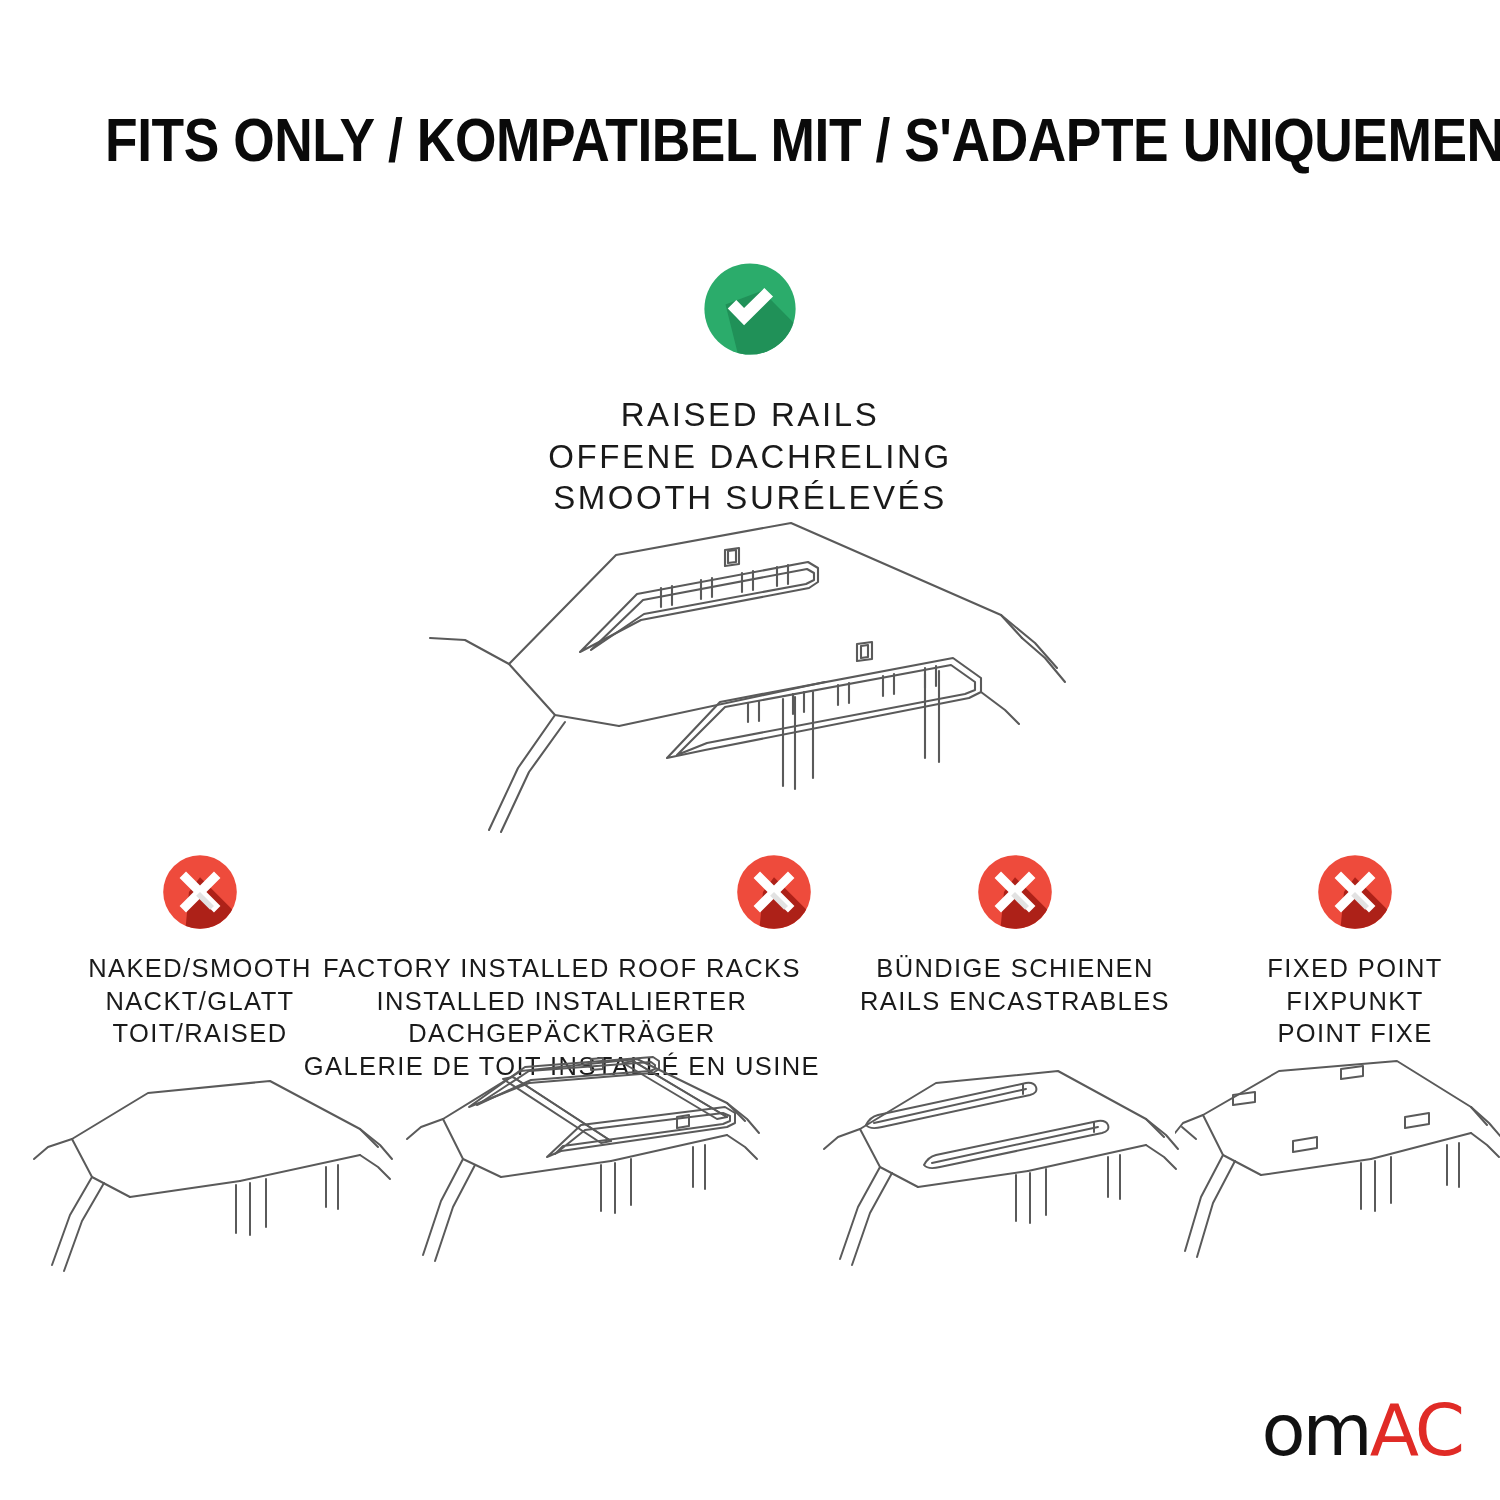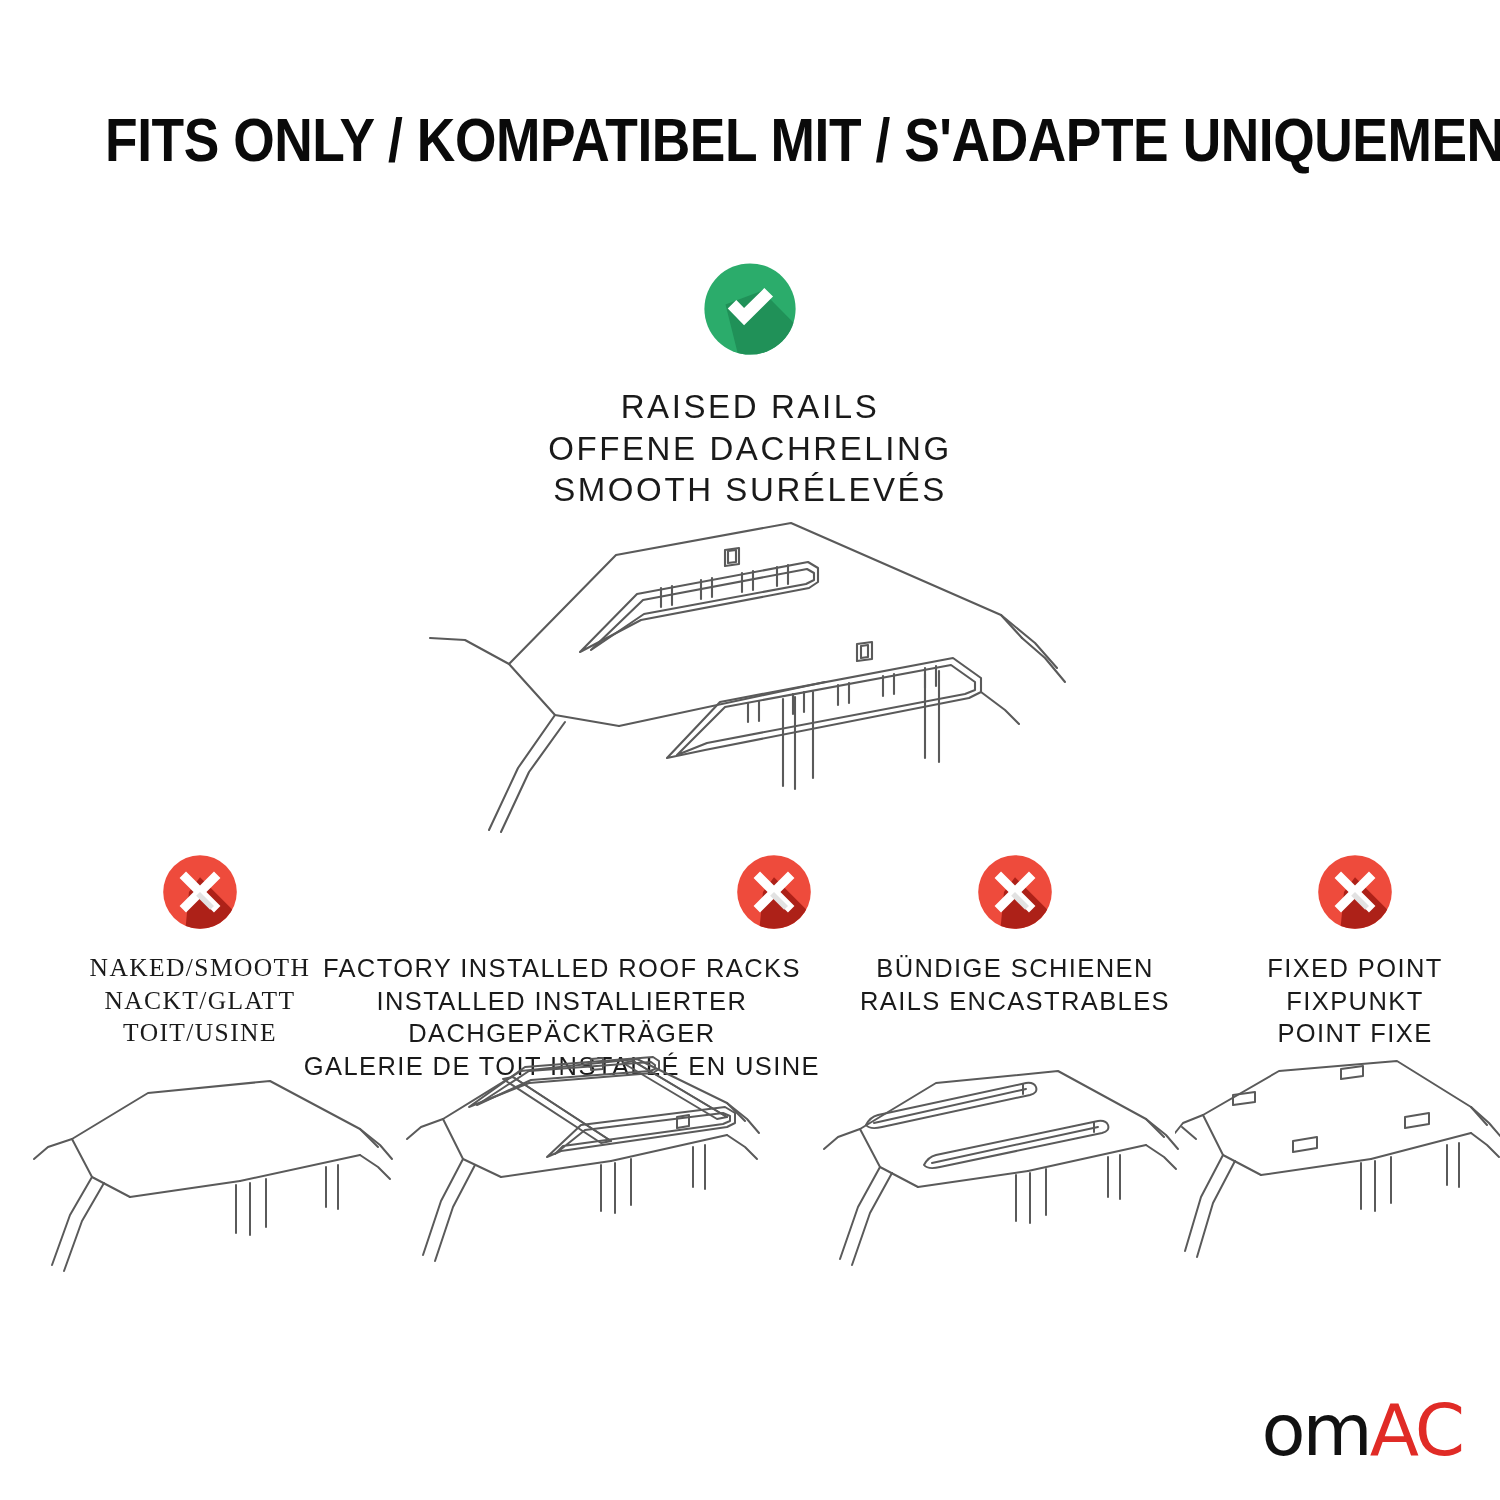--- a/index.html
+++ b/index.html
@@ -44,21 +44,21 @@
 
   .icon-badge {
     position: relative;
     display: inline-block;
     width: 114px;
     height: 114px;
   }
   .icon-badge svg { display: block; width: 114px; height: 114px; }
 
   .fits-caption {
-    margin-top: 16px;
+    margin-top: 24px;
     font-size: 33px;
     line-height: 1.26;
     letter-spacing: 2.6px;
     color: #1a1a1a;
     font-weight: 400;
   }
   .fits-caption div { white-space: nowrap; }
 
   
   .hero-art {
@@ -77,21 +77,21 @@
     top: 846px;
     width: 1500px;
     display: flex;
     align-items: flex-start;
   }
   .nofit-col {
     display: flex;
     flex-direction: column;
     align-items: center;
   }
-  .nofit-col.c0 { width: 400px; font-family: Liberation Serif, serif; }
+  .nofit-col.c0 { width: 400px; }
   .nofit-col.c1 { width: 420px; align-items: flex-end; }
   .nofit-col.c2 { width: 390px; }
   .nofit-col.c3 { width: 290px; }
 
   .x-badge {
     width: 92px;
     height: 92px;
   }
   .x-badge svg { display: block; width: 92px; height: 92px; }
 
@@ -236,21 +236,21 @@
         <g clip-path="url(#xc0)">
           <path d="M50 34 L92 76 L92 92 L34 92 L38 50 Z" fill="#A81E16" opacity="0.93"></path>
         </g>
         <path d="M34.8 27.8 L50 43 L65.2 27.8 L72.2 34.8 L57 50 L72.2 65.2 L65.2 72.2 L50 57 L34.8 72.2 L27.8 65.2 L43 50 L27.8 34.8 Z" fill="#ffffff"></path>
         <path d="M50 50 L65.2 65.2 L61 69.4 L45.8 54.2 Z" fill="#e2e2e2"></path>
       </svg>
     </span>
     <div class="nofit-caption">
       <div>NAKED/SMOOTH</div>
       <div>NACKT/GLATT</div>
-      <div>TOIT/USINE</div>
+      <div>TOIT/RAISED</div>
     </div>
   </div>
 
   <div class="nofit-col c1">
     <span class="x-badge">
       <svg viewBox="0 0 100 100" xmlns="http://www.w3.org/2000/svg">
         <defs>
             <clipPath id="xc1">
               <circle cx="50" cy="50" r="40"></circle>
             </clipPath>

